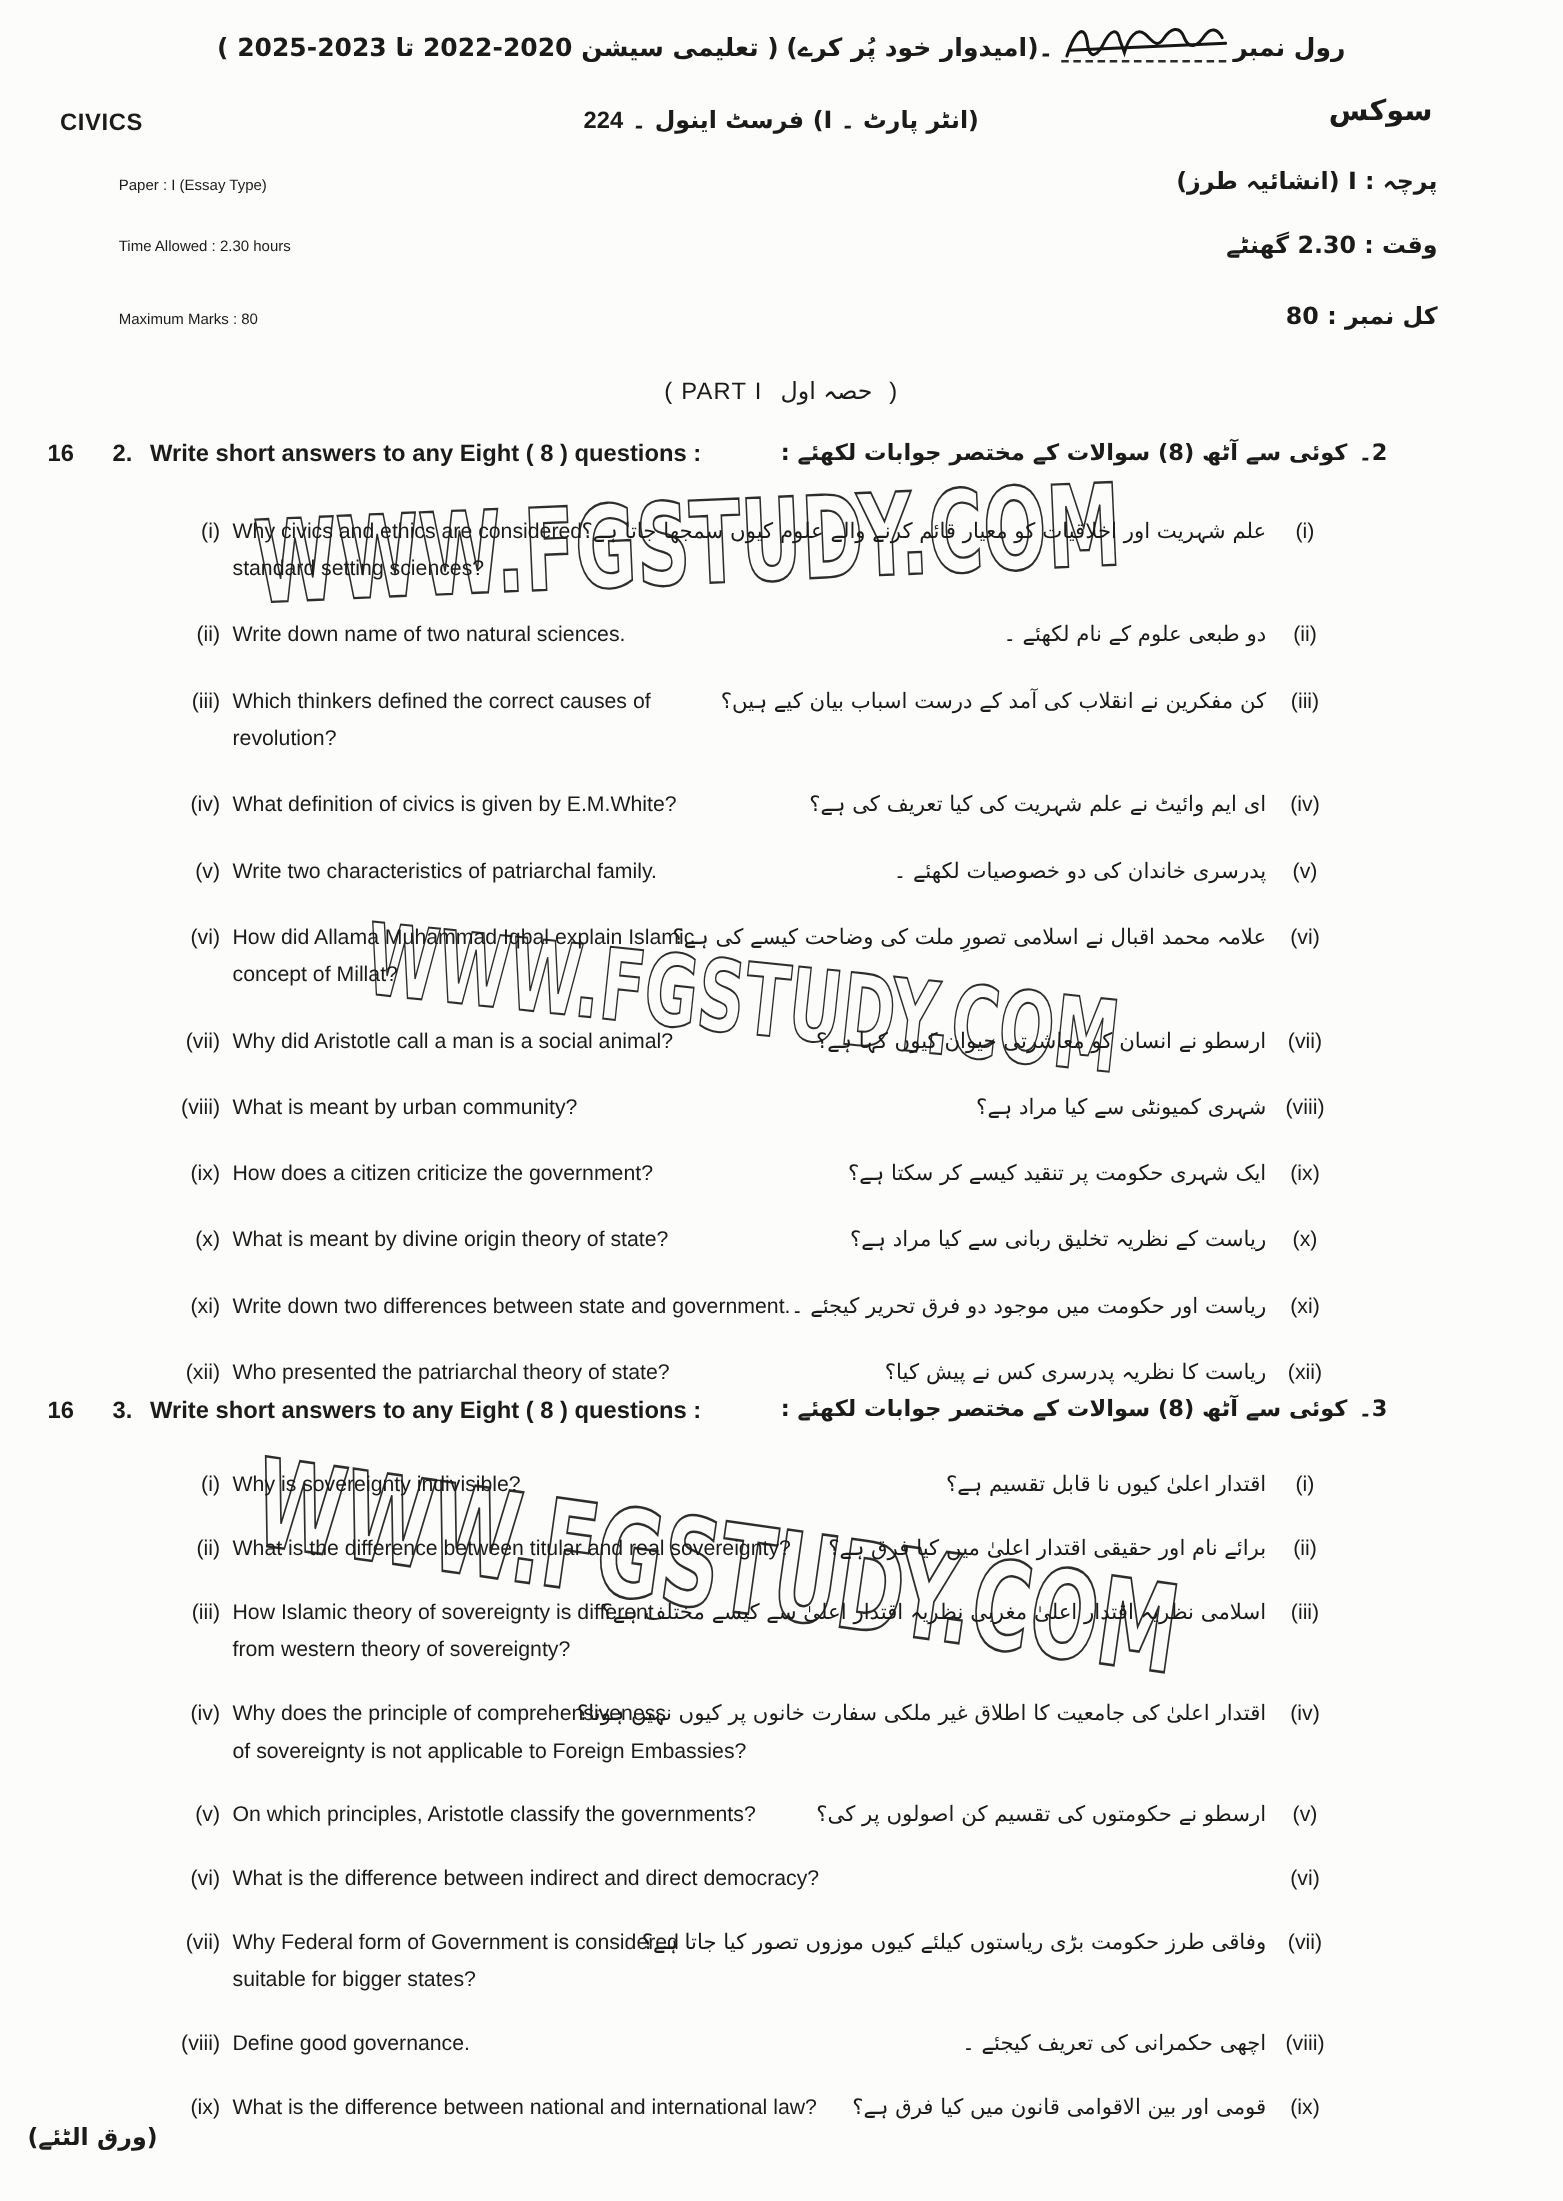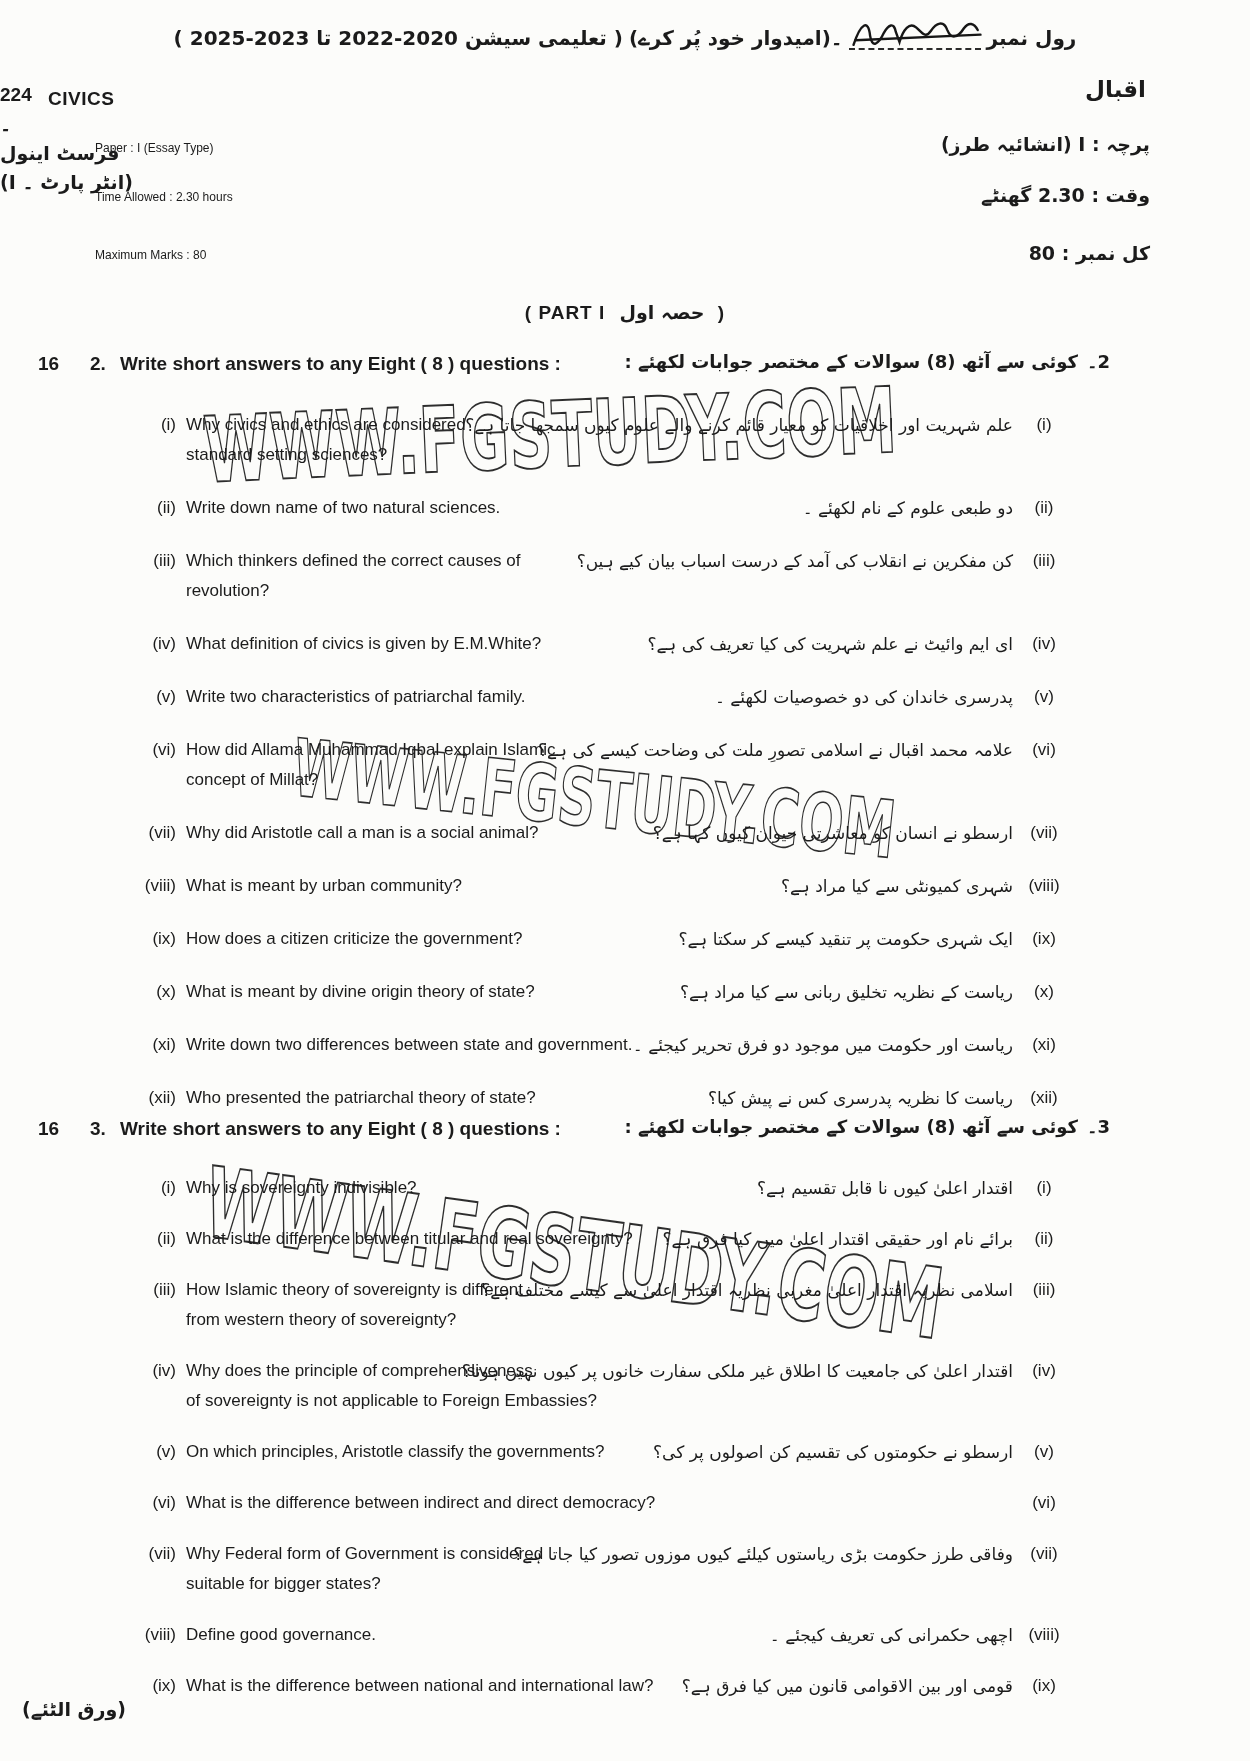--- a/index.html
+++ b/index.html
@@ -20,31 +20,31 @@
   .dash-slot{
     display:inline-block;width:132px;height:18px;position:relative;
     border-bottom:2px dashed #2a2a2a;
   }
   .scribble{position:absolute;left:-8px;top:-22px;width:152px;height:46px;}
   .scribble path{fill:none;stroke:#161616;stroke-width:2.6;stroke-linecap:round;}
 
   .title-row-center{
     position:absolute;top:84px;left:0;right:0;
     display:flex;justify-content:center;align-items:baseline;gap:7px;
-    font-size:19px;font-weight:700;flex-direction:column;
+    font-size:19px;font-weight:700;
   }
   .subject-en{position:absolute;top:88px;left:48px;font-size:19px;font-weight:700;letter-spacing:.5px;}
   .subject-ur{position:absolute;top:76px;right:104px;font-size:23px;font-weight:600;}
 
   .meta-row .en{position:absolute;left:95px;font-size:12px;}
   .meta-row .m-ur{position:absolute;right:100px;font-size:19px;font-weight:600;}
 
   .part-heading{
     position:absolute;top:301px;left:0;right:0;text-align:center;
-    font-size:19px;font-weight:700;letter-spacing:1px;
+    font-size:19px;font-weight:400;letter-spacing:1px;
   }
   .part-heading .ur{font-size:19px;margin:0 8px;}
 
   
   .qhead{position:absolute;left:38px;right:140px;height:32px;font-weight:700;font-size:19px;text-decoration:underline;}
   .qhead .marks{position:absolute;left:0;top:0;}
   .qhead .qno{position:absolute;left:52px;top:0;}
   .qhead .qtitle{position:absolute;left:82px;top:0;white-space:nowrap;}
   .qhead .qhead-ur{
     position:absolute;right:0;top:-2px;display:flex;flex-direction:row;direction:rtl;
@@ -103,21 +103,21 @@
   <span class="seg">( تعلیمی سیشن 2020-2022 تا 2023-2025 )</span>
 </div>
 
 <div class="subject-en">CIVICS</div>
 <div class="title-row-center">
   <span>224</span>
     <span class="ur">۔</span>
   <span class="ur">فرسٹ اینول</span>
   <span class="ur">(انٹر پارٹ ۔ I)</span>
 </div>
-<div class="subject-ur ur">اقبال</div>
+<div class="subject-ur ur">سوکس</div>
 
 <div class="meta-row">
   <span class="en" style="top:141px;">Paper : I (Essay Type)</span>
   <span class="m-ur ur" style="top:133px;">پرچہ : I (انشائیہ طرز)</span>
 </div>
 <div class="meta-row">
   <span class="en" style="top:190px;">Time Allowed :  2.30 hours</span>
   <span class="m-ur ur" style="top:184px;">وقت : 2.30 گھنٹے</span>
 </div>
 <div class="meta-row">

